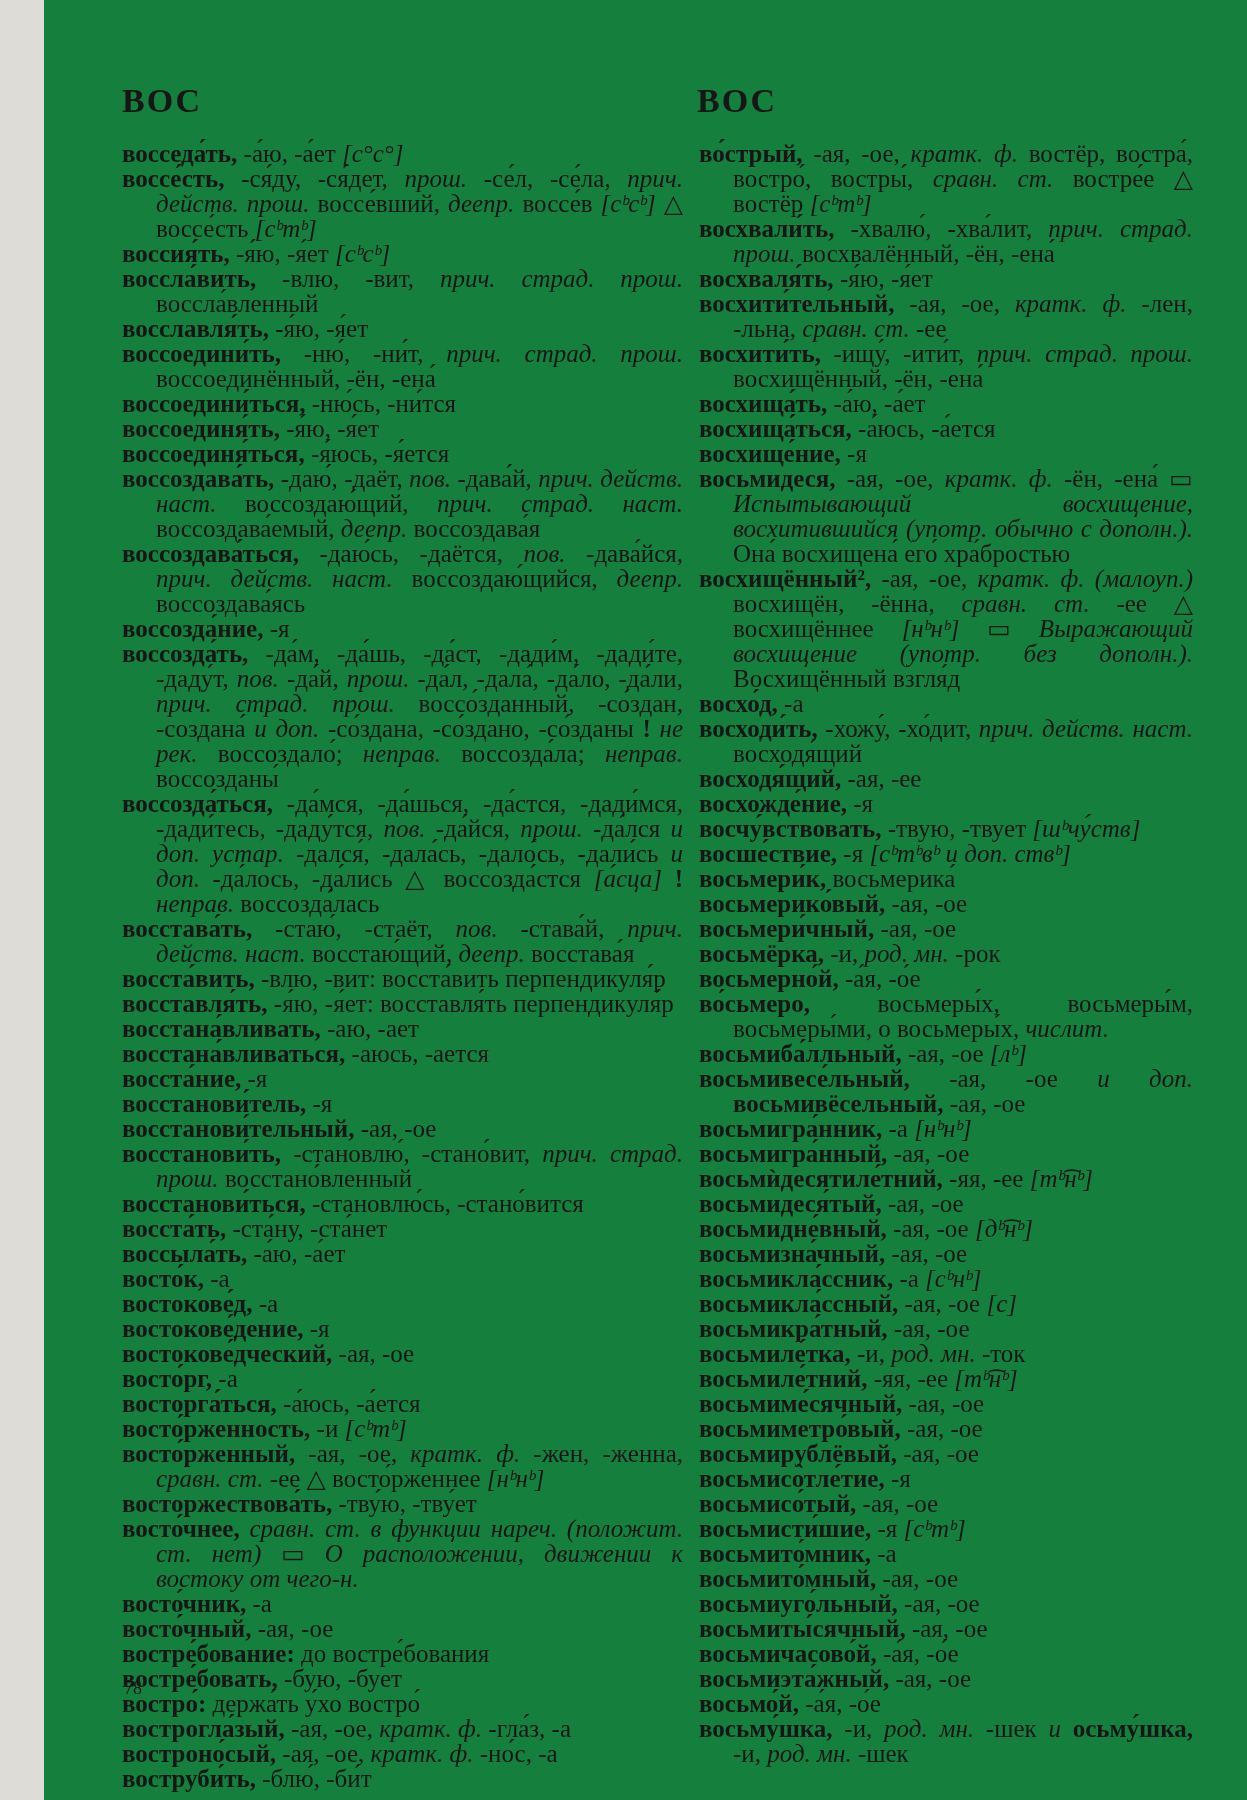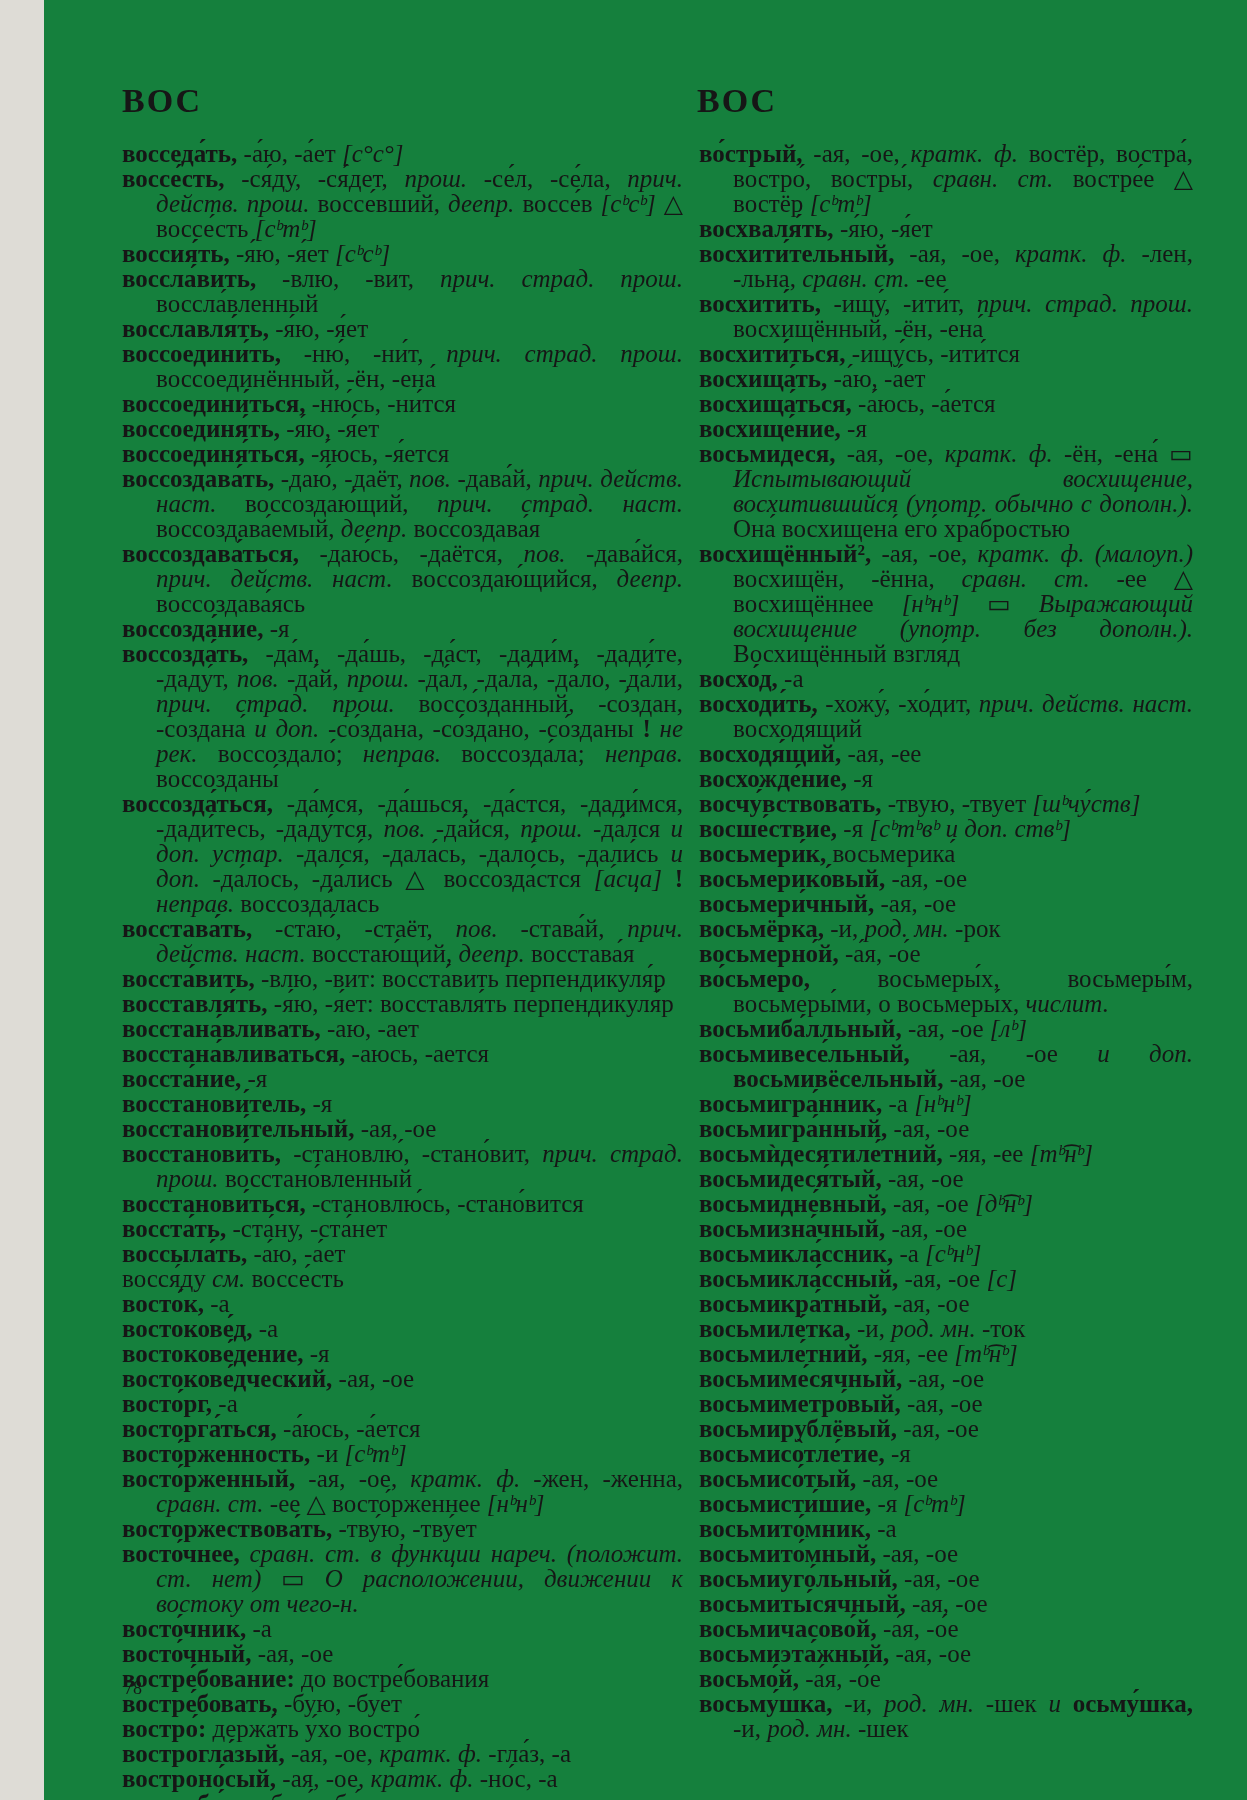--- a/index.html
+++ b/index.html
@@ -65,21 +65,20 @@
       <p class="entry"><span class="seg-b">восставля́ть,</span><span class="seg-r"> -я́ю, -я́ет: восставля́ть перпендикуля́р</span></p>
       <p class="entry"><span class="seg-b">восстана́вливать,</span><span class="seg-r"> -аю, -ает</span></p>
       <p class="entry"><span class="seg-b">восстана́вливаться,</span><span class="seg-r"> -аюсь, -ается</span></p>
       <p class="entry"><span class="seg-b">восста́ние,</span><span class="seg-r"> -я</span></p>
       <p class="entry"><span class="seg-b">восстанови́тель,</span><span class="seg-r"> -я</span></p>
       <p class="entry"><span class="seg-b">восстанови́тельный,</span><span class="seg-r"> -ая, -ое</span></p>
       <p class="entry"><span class="seg-b">восстанови́ть,</span><span class="seg-r"> -становлю́, -стано́вит, </span><span class="seg-i">прич. страд. прош.</span><span class="seg-r"> восстано́вленный</span></p>
       <p class="entry"><span class="seg-b">восстанови́ться,</span><span class="seg-r"> -становлю́сь, -стано́вится</span></p>
       <p class="entry"><span class="seg-b">восста́ть,</span><span class="seg-r"> -ста́ну, -ста́нет</span></p>
       <p class="entry"><span class="seg-b">воссыла́ть,</span><span class="seg-r"> -а́ю, -а́ет</span></p>
-      <p class="entry"><span class="seg-r">восся́ду </span><span class="seg-i">см.</span><span class="seg-r"> воссе́сть</span></p>
       <p class="entry"><span class="seg-b">восто́к,</span><span class="seg-r"> -а</span></p>
       <p class="entry"><span class="seg-b">востокове́д,</span><span class="seg-r"> -а</span></p>
       <p class="entry"><span class="seg-b">востокове́дение,</span><span class="seg-r"> -я</span></p>
       <p class="entry"><span class="seg-b">востокове́дческий,</span><span class="seg-r"> -ая, -ое</span></p>
       <p class="entry"><span class="seg-b">восто́рг,</span><span class="seg-r"> -а</span></p>
       <p class="entry"><span class="seg-b">восторга́ться,</span><span class="seg-r"> -а́юсь, -а́ется</span></p>
       <p class="entry"><span class="seg-b">восто́рженность,</span><span class="seg-r"> -и </span><span class="seg-i">[сᵇтᵇ]</span></p>
       <p class="entry"><span class="seg-b">восто́рженный,</span><span class="seg-r"> -ая, -ое, </span><span class="seg-i">кратк. ф.</span><span class="seg-r"> -жен, -женна, </span><span class="seg-i">сравн. ст.</span><span class="seg-r"> -ее △ восто́рженнее </span><span class="seg-i">[нᵇнᵇ]</span></p>
       <p class="entry"><span class="seg-b">восторжествова́ть,</span><span class="seg-r"> -тву́ю, -тву́ет</span></p>
       <p class="entry"><span class="seg-b">восто́чнее,</span><span class="seg-i"> сравн. ст. в функции нареч. (положит. ст. нет)</span><span class="seg-r"> ▭ </span><span class="seg-i">О расположении, движении к востоку от чего-н.</span></p>
@@ -88,24 +87,24 @@
       <p class="entry"><span class="seg-b">востре́бование:</span><span class="seg-r"> до востре́бования</span></p>
       <p class="entry"><span class="seg-b">востре́бовать,</span><span class="seg-r"> -бую, -бует</span></p>
       <p class="entry"><span class="seg-b">востро́:</span><span class="seg-r"> держа́ть у́хо востро́</span></p>
       <p class="entry"><span class="seg-b">вострогла́зый,</span><span class="seg-r"> -ая, -ое, </span><span class="seg-i">кратк. ф.</span><span class="seg-r"> -гла́з, -а</span></p>
       <p class="entry"><span class="seg-b">востроно́сый,</span><span class="seg-r"> -ая, -ое, </span><span class="seg-i">кратк. ф.</span><span class="seg-r"> -но́с, -а</span></p>
       <p class="entry"><span class="seg-b">воструби́ть,</span><span class="seg-r"> -блю́, -би́т</span></p>
     </div>
 
   <div class="col right">
       <p class="entry"><span class="seg-b">во́стрый,</span><span class="seg-r"> -ая, -ое, </span><span class="seg-i">кратк. ф.</span><span class="seg-r"> востёр, востра́, востро́, востры́, </span><span class="seg-i">сравн. ст.</span><span class="seg-r"> востре́е △ востёр </span><span class="seg-i">[сᵇтᵇ]</span></p>
+      <p class="entry"><span class="seg-b">восхвали́ть,</span><span class="seg-r"> -хвалю́, -хва́лит, </span><span class="seg-i">прич. страд. прош.</span><span class="seg-r"> восхвалённый, -ён, -ена́</span></p>
       <p class="entry"><span class="seg-b">восхваля́ть,</span><span class="seg-r"> -я́ю, -я́ет</span></p>
       <p class="entry"><span class="seg-b">восхити́тельный,</span><span class="seg-r"> -ая, -ое, </span><span class="seg-i">кратк. ф.</span><span class="seg-r"> -лен, -льна, </span><span class="seg-i">сравн. ст.</span><span class="seg-r"> -ее</span></p>
       <p class="entry"><span class="seg-b">восхити́ть,</span><span class="seg-r"> -ищу́, -ити́т, </span><span class="seg-i">прич. страд. прош.</span><span class="seg-r"> восхищённый, -ён, -ена́</span></p>
-      <p class="entry"><span class="seg-b">восхити́ться,</span><span class="seg-r"> -ищу́сь, -ити́тся</span></p>
       <p class="entry"><span class="seg-b">восхища́ть,</span><span class="seg-r"> -а́ю, -а́ет</span></p>
       <p class="entry"><span class="seg-b">восхища́ться,</span><span class="seg-r"> -а́юсь, -а́ется</span></p>
       <p class="entry"><span class="seg-b">восхище́ние,</span><span class="seg-r"> -я</span></p>
       <p class="entry"><span class="seg-b">восьмидеся,</span><span class="seg-r"> -ая, -ое, </span><span class="seg-i">кратк. ф.</span><span class="seg-r"> -ён, -ена́ ▭ </span><span class="seg-i">Испытывающий восхищение, восхитившийся (употр. обычно с дополн.).</span><span class="seg-r"> Она́ восхищена́ его́ хра́бростью</span></p>
       <p class="entry"><span class="seg-b">восхищённый²,</span><span class="seg-r"> -ая, -ое, </span><span class="seg-i">кратк. ф.</span><span class="seg-r"> </span><span class="seg-i">(малоуп.)</span><span class="seg-r"> восхищён, -ённа, </span><span class="seg-i">сравн. ст.</span><span class="seg-r"> -ее △ восхищённее </span><span class="seg-i">[нᵇнᵇ]</span><span class="seg-r"> ▭ </span><span class="seg-i">Выражающий восхищение (употр. без дополн.).</span><span class="seg-r"> Восхищённый взгля́д</span></p>
       <p class="entry"><span class="seg-b">восхо́д,</span><span class="seg-r"> -а</span></p>
       <p class="entry"><span class="seg-b">восходи́ть,</span><span class="seg-r"> -хожу́, -хо́дит, </span><span class="seg-i">прич. действ. наст.</span><span class="seg-r"> восходя́щий</span></p>
       <p class="entry"><span class="seg-b">восходя́щий,</span><span class="seg-r"> -ая, -ее</span></p>
       <p class="entry"><span class="seg-b">восхожде́ние,</span><span class="seg-r"> -я</span></p>
       <p class="entry"><span class="seg-b">восчу́вствовать,</span><span class="seg-r"> -твую, -твует </span><span class="seg-i">[шᵇчу́ств]</span></p>

